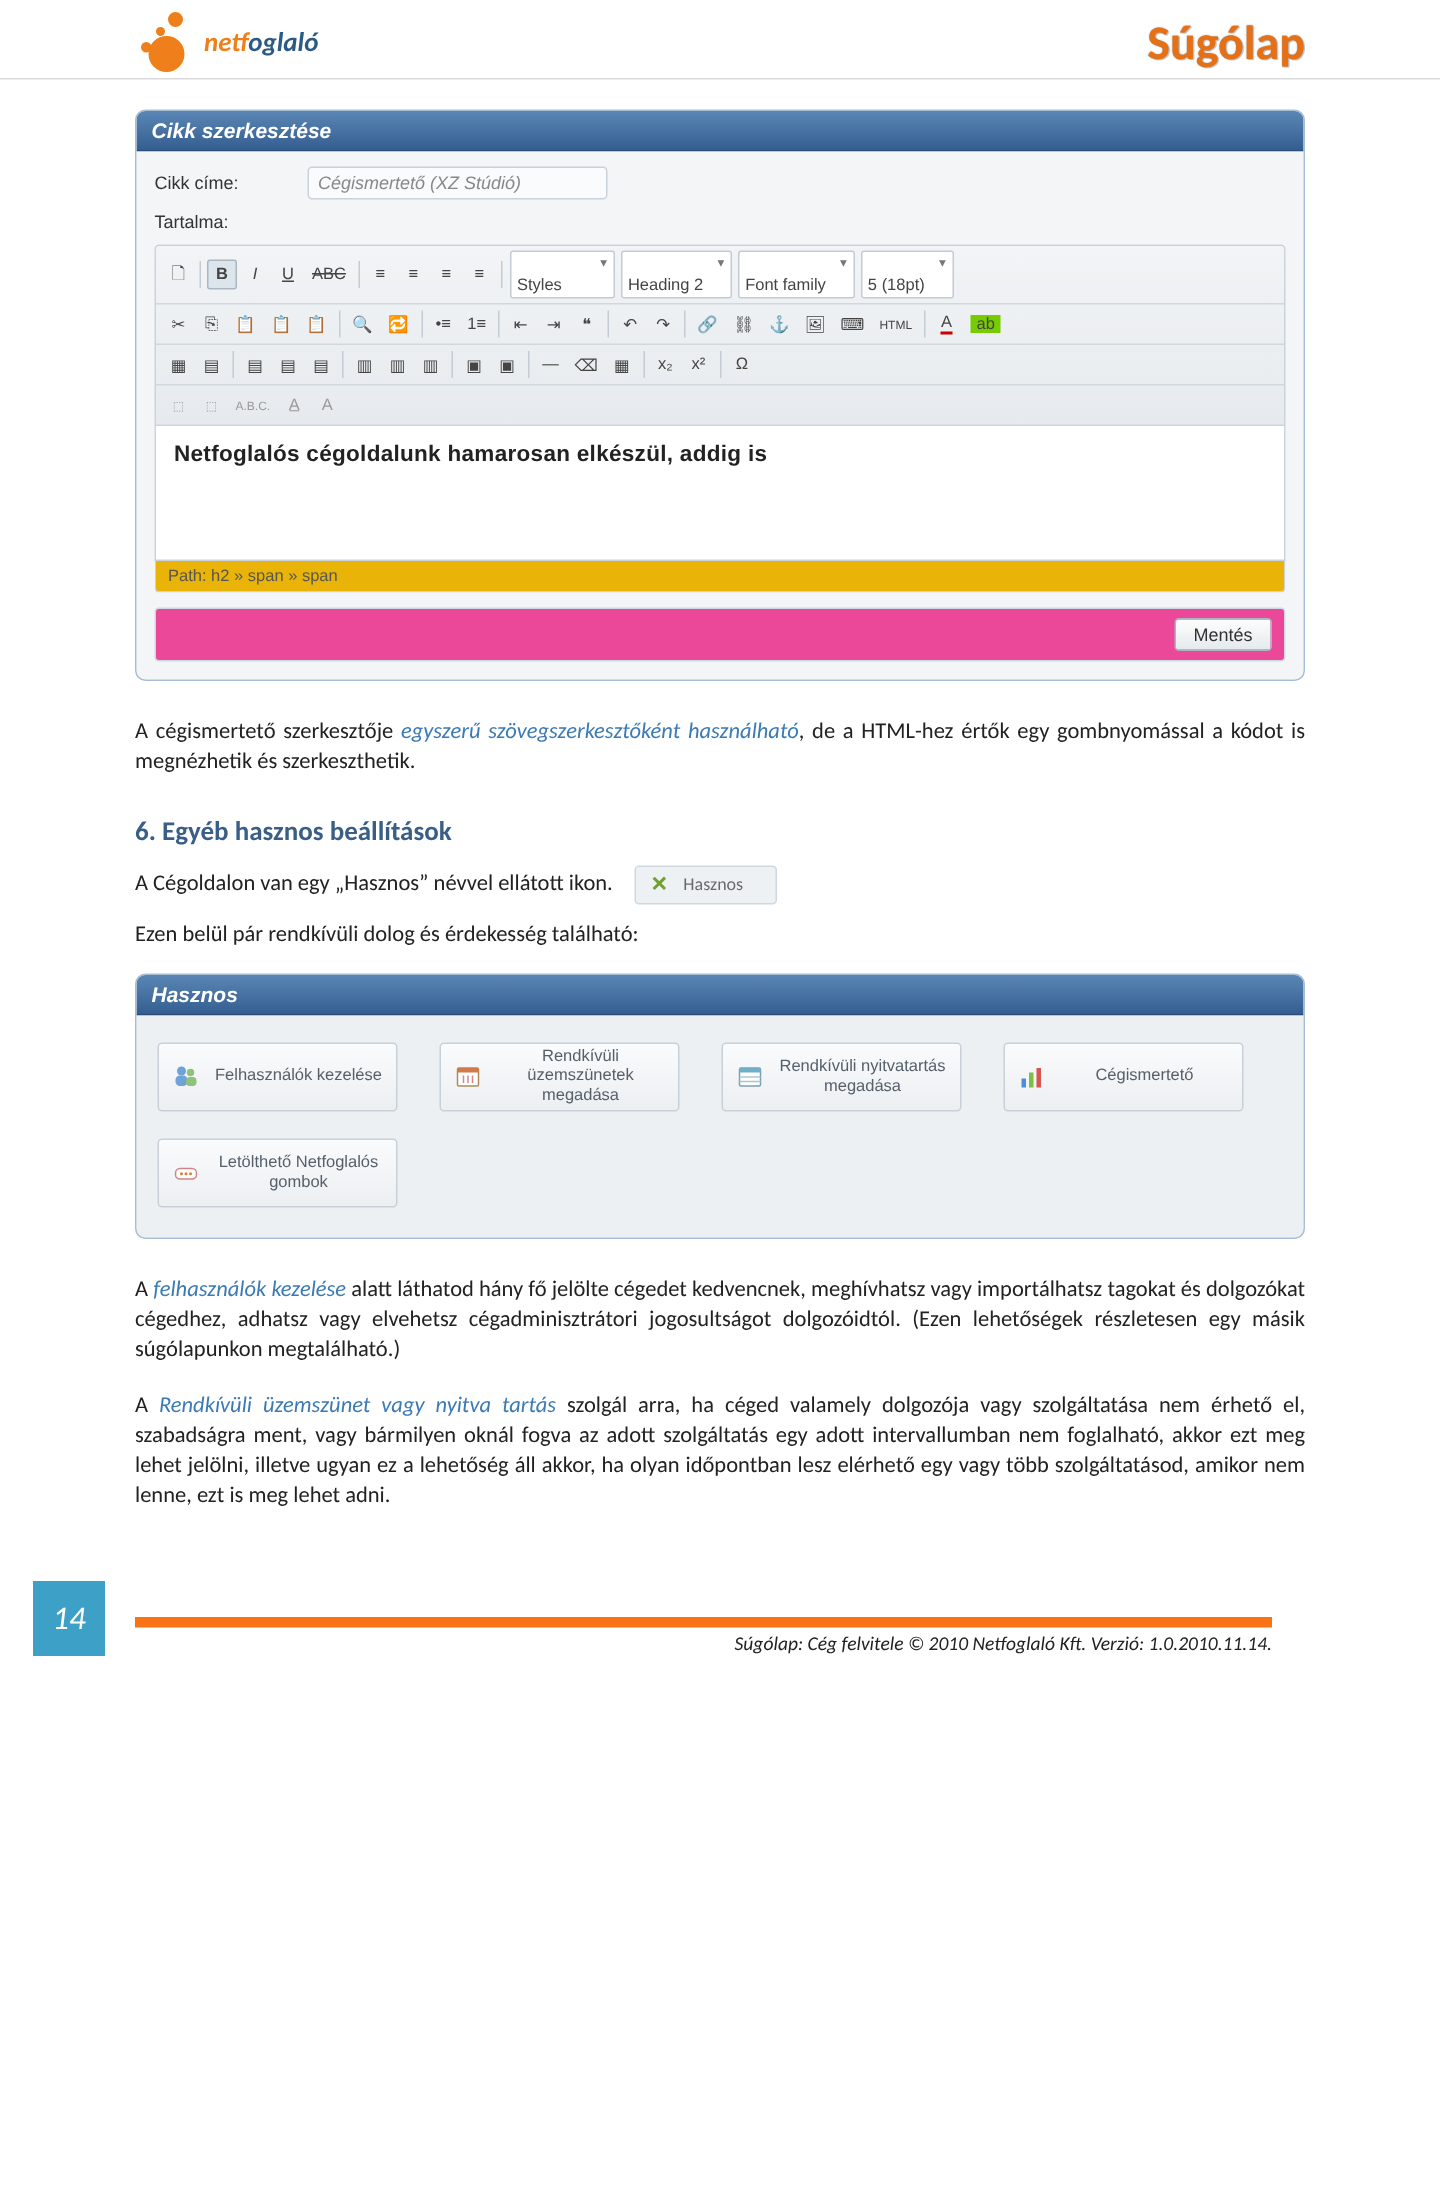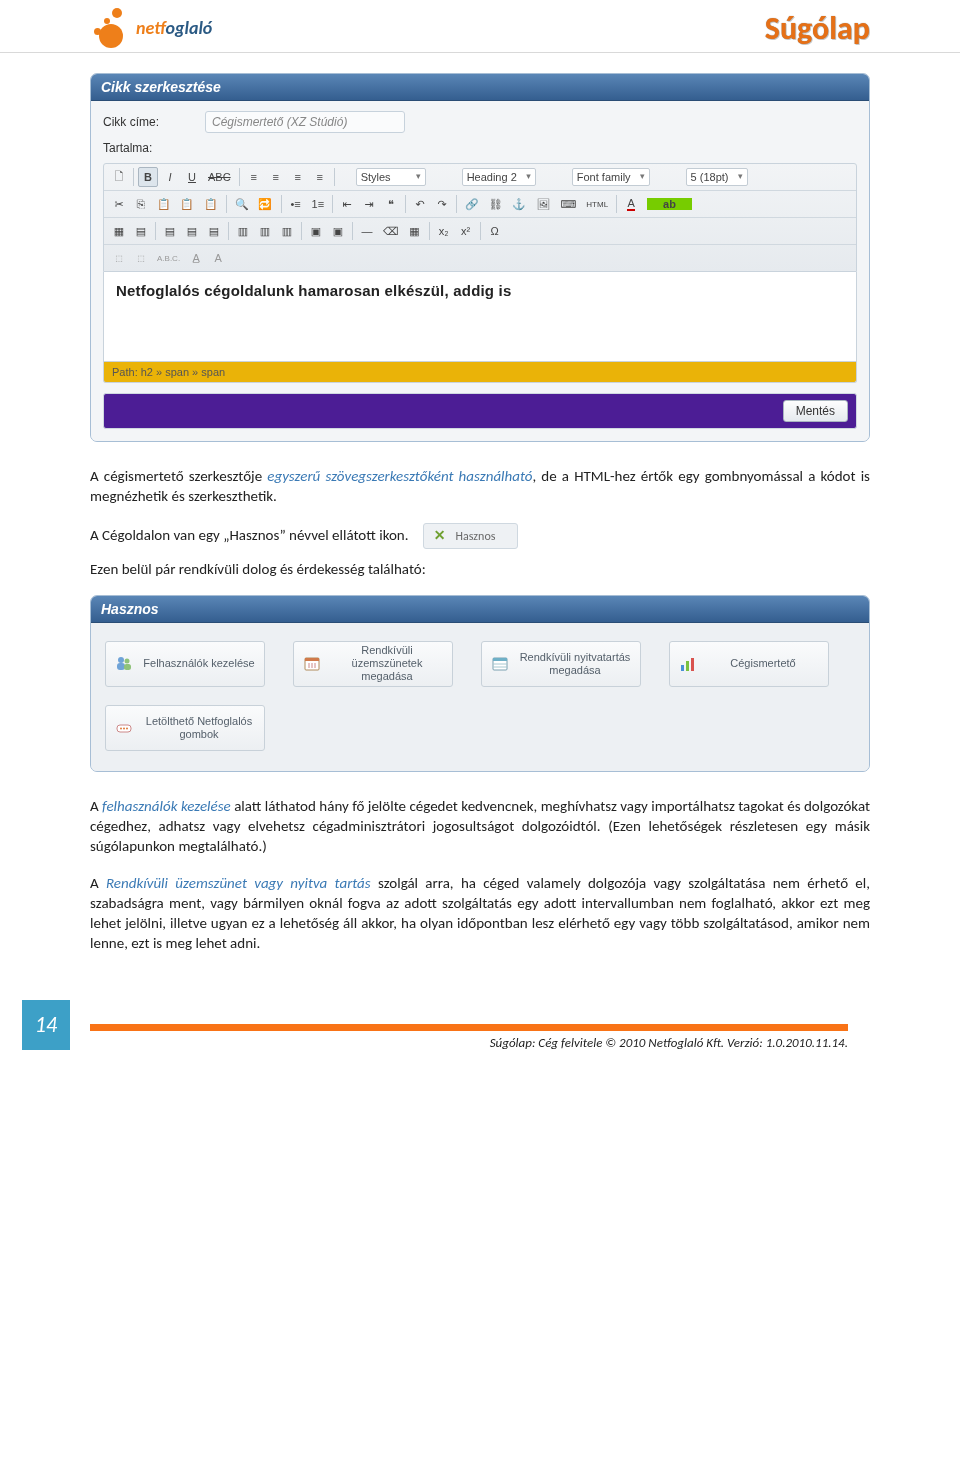--- a/index.html
+++ b/index.html
@@ -65,39 +65,39 @@
   .tb-row:last-child { border-bottom:none; }
   .tb-btn {
     display:inline-flex; align-items:center; justify-content:center;
     min-width:20px; height:20px; margin:1px; padding:0 3px;
     font-size:11px; color:#444; cursor:pointer;
     border:1px solid transparent; border-radius:2px;
   }
   .tb-sep { width:1px; height:18px; background:#c3ccd4; margin:0 3px; }
   .tb-sel {
     border:1px solid #c3ccd4; background:#fff; font-size:11px; color:#444;
-    padding:2px 18px 2px 4px; margin:1px 18px; position:relative; border-radius:2px;
+    padding:16px 18px 2px 4px; margin:1px 2px; position:relative; border-radius:2px;
     display:inline-block; min-width:70px;
   }
   .tb-sel:after {
     content:"▾"; position:absolute; right:4px; top:2px; font-size:9px; color:#777;
   }
   .editor-canvas {
     background:#fff; border:1px solid #c9d3dc; border-top:none;
     padding:10px 12px; min-height:90px;
   }
   .ed-line1 { font-family: Verdana, Arial; font-size:15px; font-weight:bold; color:#222; letter-spacing:0.2px; }
   .ed-line2 { font-family: Verdana, Arial; font-size:15px; font-weight:bold; color:#cc1d1d; letter-spacing:0.2px; }
   .cursor-mark { border-right:1px solid #222; padding-right:1px; }
   .path-bar {
     border:1px solid #c9d3dc; border-top:none; background:#eab308;
     padding:4px 8px; font-size:11px; color:#555; border-radius:0 0 3px 3px;
   }
   .save-row {
-    border:1px solid #cfd8e0; background:#4c1d95; margin-top:10px;
+    border:1px solid #cfd8e0; background:#ec4899; margin-top:10px;
     padding:6px 8px; display:flex; justify-content:flex-end; border-radius:3px;
   }
   .btn {
     border:1px solid #a9b5c0; background:linear-gradient(#fdfdfd,#e5eaee);
     padding:3px 12px; font-size:12px; border-radius:3px; color:#333;
   }
   
   .para { font-size:15px; line-height:1.35; text-align:justify; margin: 0 0 16px 0; }
   .para .hl { color:#3b7ab5; font-style:italic; }
   .h6 { font-size:18px; font-weight:bold; color:#3a5f86; margin:24px 0 12px 0; }
@@ -209,21 +209,21 @@
           <span class="tb-btn">⛓</span>
           <span class="tb-btn">⚓</span>
           <span class="tb-btn">🖼</span>
           <span class="tb-btn">⌨</span>
           <span class="tb-btn" style="font-size:8px;">HTML</span>
           <span class="tb-sep"></span>
           <span class="tb-btn">
               <span style="border-bottom:2px solid #c00;">A</span>
             </span>
           <span class="tb-btn">
-              <span style="background:#7c0;padding:0 16px;font-weight:bold;">ab</span>
+              <span style="background:#7c0;padding:0 4px;">ab</span>
             </span>
         </div>
         <div class="tb-row">
           <span class="tb-btn">▦</span>
           <span class="tb-btn">▤</span>
           <span class="tb-sep"></span>
           <span class="tb-btn">▤</span>
           <span class="tb-btn">▤</span>
           <span class="tb-btn">▤</span>
           <span class="tb-sep"></span>
@@ -260,20 +260,23 @@
       <div class="save-row">
         <button class="btn">Mentés</button>
       </div>
     </div>
   </div>
 
   <p class="para">
     <span>A cégismertető szerkesztője </span><span class="hl">egyszerű szövegszerkesztőként használható</span><span>, de a HTML-hez értők egy gombnyomással a kódot is megnézhetik és szerkeszthetik.</span>
   </p>
 
+  <h3 class="h6">
+    <span>6.</span> <span>Egyéb hasznos beállítások</span>
+  </h3>
 
   <div class="inline-row" style="margin-bottom:10px;">
     <p class="para" style="margin:0;">A Cégoldalon van egy „Hasznos” névvel ellátott ikon.</p>
     <span class="hasznos-tab">
       <span class="x-icon">✕</span>
       <span>Hasznos</span>
     </span>
   </div>
 
   <p class="para">Ezen belül pár rendkívüli dolog és érdekesség található:</p>

